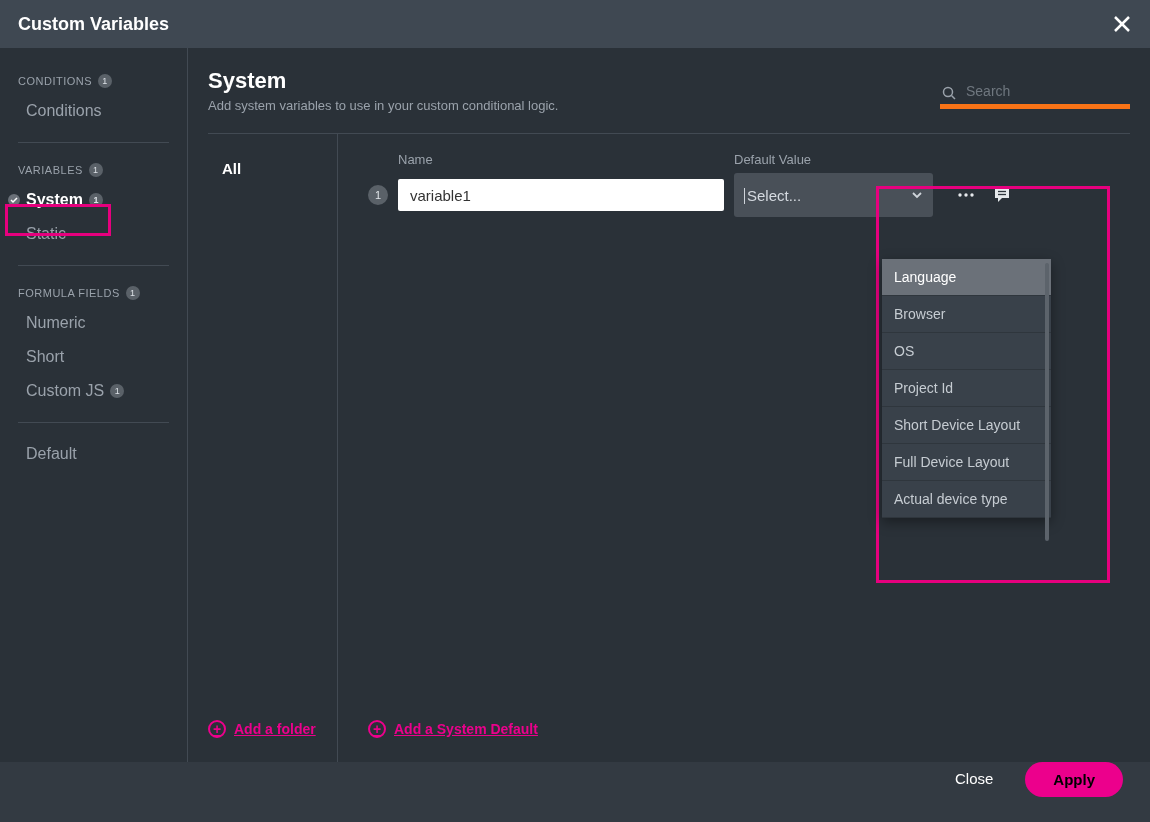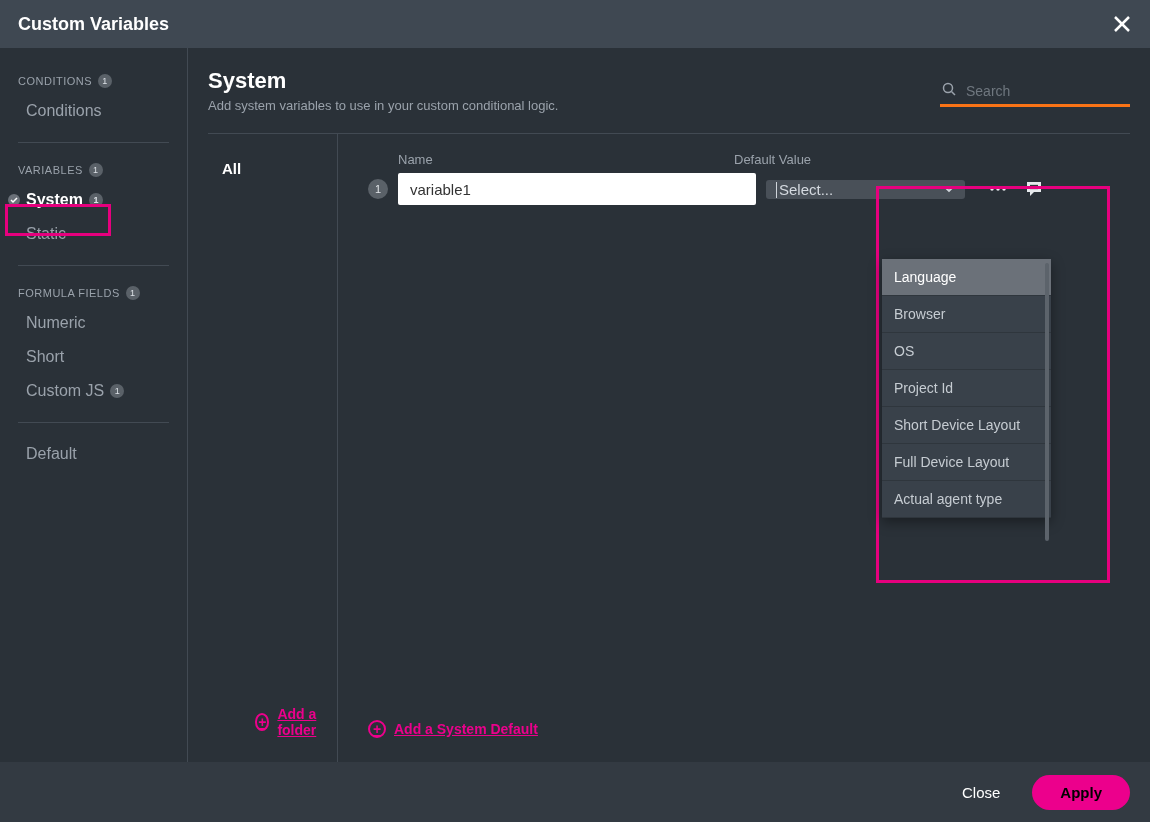--- a/index.html
+++ b/index.html
@@ -105,22 +105,22 @@
     padding: 20px 20px 0 20px;
     position: relative;
   }
   .main-header-row {
     display: flex; align-items: flex-start;
   }
   .main-header-text { flex: 1; }
   .main-title { font-size: 22px; font-weight: 700; margin: 0 0 4px 0; }
   .main-sub { font-size: 13px; color: var(--text-muted); margin: 0; }
   .search-wrap {
-    display: flex; align-items: flex-start; gap: 8px;
-    border-bottom: 3px solid #f97316;
+    display: flex; align-items: flex-end; gap: 8px;
+    border-bottom: 5px solid #f97316;
     padding: 4px 2px;
     width: 190px;
     margin-top: 10px;
   }
   .search-wrap input {
     background: transparent; border: none; outline: none;
     color: var(--text-light);
     flex: 1;
     font-size: 14px;
   }
@@ -131,21 +131,21 @@
   }
 
   
   .inner-cols {
     flex: 1; display: flex;
     margin-top: 0;
   }
   .folders-col {
     width: 130px;
     border-right: 1px solid var(--border);
-    display: flex; flex-direction: row;
+    display: flex; flex-direction: column;
     padding-top: 20px;
   }
   .folder-item {
     padding: 6px 14px;
     font-size: 15px; font-weight: 600;
     cursor: pointer;
   }
   .folders-col .footer-link {
     margin-top: auto;
     margin-bottom: 20px;
@@ -168,28 +168,28 @@
   }
   .row-num {
     width: 20px; height: 20px;
     background: var(--badge-bg);
     border-radius: 50%;
     font-size: 11px;
     display: flex; align-items: center; justify-content: center;
     color: #e2e6ea;
   }
   .name-input {
-    width: 358px; height: 32px;
+    width: 326px; height: 32px;
     background: #fff; color: #333;
     border: none; border-radius: 2px;
     padding: 0 12px;
     font-size: 15px;
   }
   .select-wrap {
-    width: 199px; height: 19px;
+    width: 199px; height: 44px;
     background: var(--bg-input-dark);
     border-radius: 3px;
     display: flex; align-items: center;
     padding: 0 10px;
     color: #d5dae0;
     font-size: 15px;
     cursor: pointer;
     position: relative;
   }
   .select-wrap .sel-text::before {
@@ -247,22 +247,22 @@
   .dd-item.hover { background: #6b7179; color: #fff; }
   .dd-scroll {
     position: absolute; right: 2px; top: 4px;
     width: 4px; height: 278px; background: #5c636b; border-radius: 2px;
   }
 
   
   .modal-footer {
     height: 60px;
     background: var(--bg-footer);
-    display: flex; justify-content: flex-end; align-items: center;
-    padding: 0 20px; gap: 20px;
+    display: flex; justify-content: flex-end; align-items: flex-start;
+    padding: 0 27px; gap: 20px;
   }
   .btn-close {
     color: #fff; font-size: 15px; cursor: pointer;
     padding: 8px 12px;
   }
   .btn-apply {
     background: var(--accent-alt);
     color: #000000; font-size: 15px; font-weight: 700;
     border: none; border-radius: 20px;
     padding: 9px 28px;
@@ -416,21 +416,21 @@
       </div>
 
       <div class="dropdown-wrapper">
         <div class="dropdown">
           <div class="dd-item hover">Language</div>
           <div class="dd-item">Browser</div>
           <div class="dd-item">OS</div>
           <div class="dd-item">Project Id</div>
           <div class="dd-item">Short Device Layout</div>
           <div class="dd-item">Full Device Layout</div>
-          <div class="dd-item">Actual agent type</div>
+          <div class="dd-item">Actual device type</div>
           <div class="dd-scroll"></div>
         </div>
       </div>
 
     </div>
   </div>
 
   <div class="modal-footer">
     <div class="btn-close">Close</div>
     <button class="btn-apply">Apply</button>

